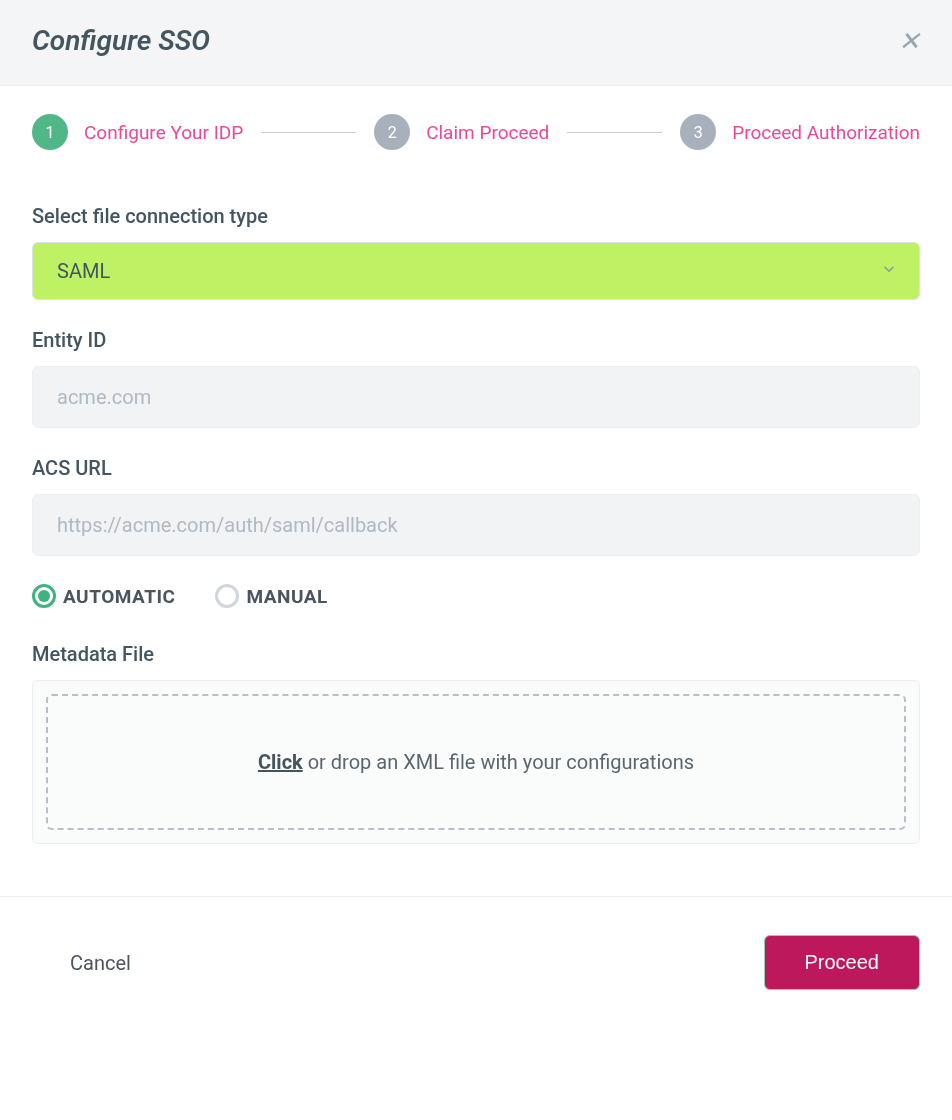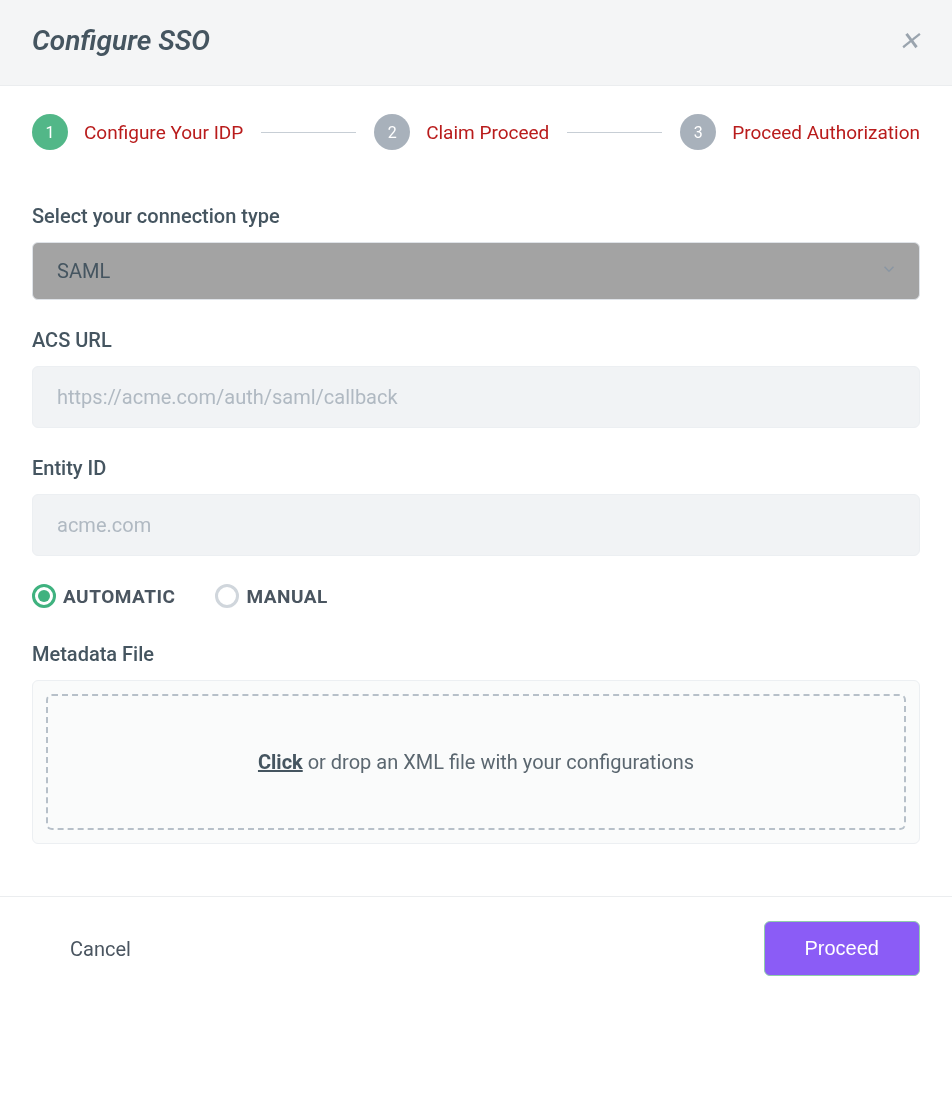--- a/index.html
+++ b/index.html
@@ -53,21 +53,21 @@
     font-size: 16px;
     color: #fff;
     background: #a8b1bb;
     flex-shrink: 0;
   }
   .step-circle.active {
     background: #52b788;
   }
   .step-label {
     font-size: 19px;
-    color: #b91c1c;
+    color: #ec4899;
   }
   .step-connector {
     flex: 1;
     height: 1px;
     background: #c7ced5;
     margin: 0 18px;
   }
 
   
   .modal-body {
@@ -83,21 +83,21 @@
     display: block;
   }
 
   
   .select-wrap {
     position: relative;
   }
   .select-box {
     width: 100%;
     border: 1px solid #dfe3e8;
-    background: #a3a3a3;
+    background: #bef264;
     border-radius: 6px;
     padding: 16px 50px 16px 24px;
     font-size: 20px;
     color: #455560;
     cursor: pointer;
   }
   .chevron-down {
     position: absolute;
     right: 22px;
     top: 50%;
@@ -175,33 +175,33 @@
   .dropzone-inner .click-link {
     font-weight: 700;
     text-decoration: underline;
     color: #455560;
   }
 
   
   .modal-footer {
     margin-top: 52px;
     border-top: 1px solid #ebedef;
-    padding: 24px 32px 12px 32px;
+    padding: 38px 32px 12px 32px;
     display: flex;
     align-items: center;
     justify-content: space-between;
   }
   .cancel-link {
     font-size: 20px;
     color: #4a5560;
     cursor: pointer;
     padding-left: 38px;
   }
   .proceed-btn {
-    background: #8b5cf6;
+    background: #be185d;
     border: 1px solid #8fceaa;
     color: #fff;
     font-size: 20px;
     padding: 15px 40px;
     border-radius: 6px;
     cursor: pointer;
   }
 </style>
 </head>
 <body>
@@ -224,39 +224,39 @@
   <div class="step-connector"></div>
   <div class="step">
     <div class="step-circle">3</div>
     <div class="step-label">Proceed Authorization</div>
   </div>
 </div>
 
 <div class="modal-body">
 
   <div class="field-group">
-    <label class="field-label">Select your connection type</label>
+    <label class="field-label">Select file connection type</label>
     <div class="select-wrap">
       <div class="select-box">SAML</div>
       <span class="chevron-down">
         <svg viewBox="0 0 24 24">
             <polyline points="6 9 12 15 18 9"></polyline>
           </svg>
       </span>
     </div>
   </div>
 
   <div class="field-group">
+    <label class="field-label">Entity ID</label>
+    <div class="ro-input">acme.com</div>
+  </div>
+
+  <div class="field-group">
     <label class="field-label">ACS URL</label>
     <div class="ro-input">https://acme.com/auth/saml/callback</div>
-  </div>
-
-  <div class="field-group">
-    <label class="field-label">Entity ID</label>
-    <div class="ro-input">acme.com</div>
   </div>
 
   <div class="radio-row">
     <div class="radio-item">
       <span class="radio-outer selected">
           <span class="radio-inner"></span>
         </span>
       <span class="radio-label">AUTOMATIC</span>
     </div>
     <div class="radio-item">

